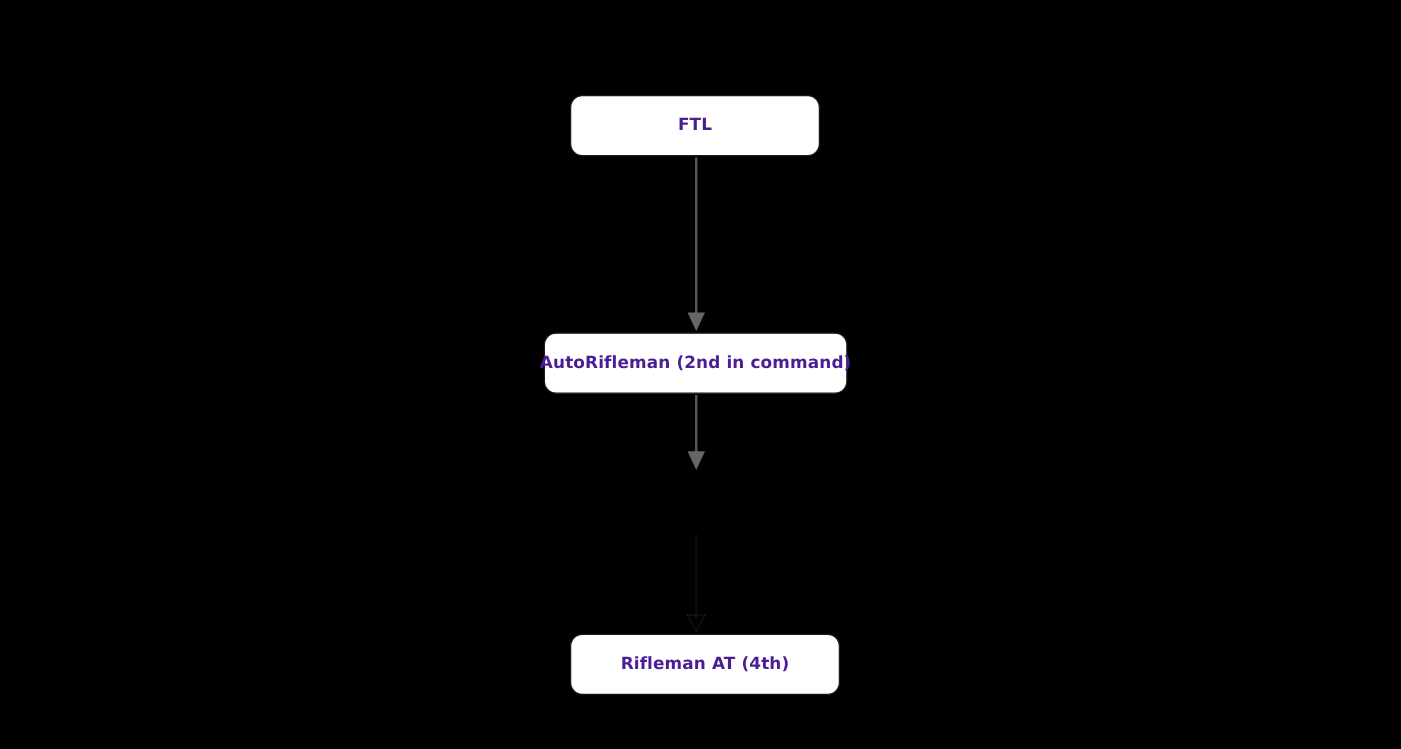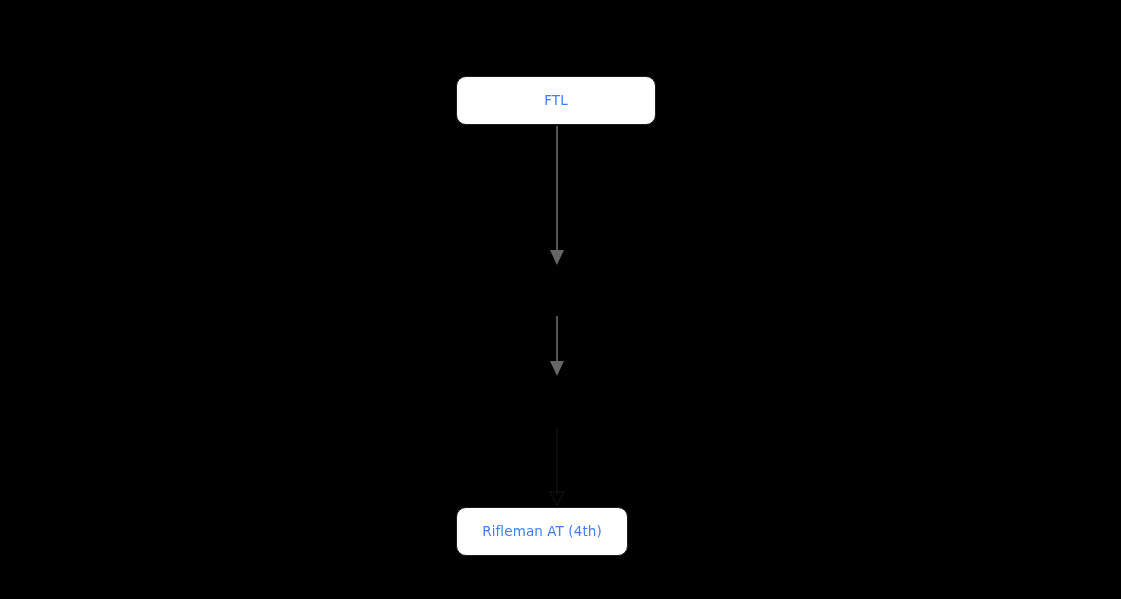--- a/index.html
+++ b/index.html
@@ -30,33 +30,33 @@
     border-radius: 10px;
     box-sizing: border-box;
     display: flex;
     align-items: center;
     justify-content: center;
     text-align: center;
   }
   .node-label {
     font-family: "DejaVu Sans", "Liberation Sans", sans-serif;
     font-size: 13.5px;
-    font-weight: normal;
-    color: #3b82f6;
+    font-weight: bold;
+    color: #4c1d95;
     letter-spacing: 0.1px;
     line-height: 1.1;
     white-space: nowrap;
     padding: 0 14px;
   }
 
   
   #node-ftl         { left: 456px; top: 76px;  width: 200px; height: 49px; }
   #node-autorifle   { left: 435px; top: 266px; width: 243px; height: 49px; }
   #node-asst        { left: 456px; top: 377px; width: 200px; height: 49px; }
-  #node-rifleman-at { left: 456px; top: 507px; width: 172px; height: 49px; }
+  #node-rifleman-at { left: 456px; top: 507px; width: 216px; height: 49px; }
 
   
   #edge-layer {
     position: absolute;
     left: 0;
     top: 0;
     width: 1121px;
     height: 599px;
     pointer-events: none;
   }
@@ -81,19 +81,22 @@
     <g>
       <line x1="557" y1="427" x2="557" y2="495" stroke="#0a0a0a" stroke-width="2"></line>
       <polygon points="557,505 550,492 564,492" fill="none" stroke="#2a2a2a" stroke-width="1" stroke-dasharray="1 1"></polygon>
     </g>
   </svg>
 
   <div class="node" id="node-ftl">
     <span class="node-label">FTL</span>
   </div>
 
+  <div class="node" id="node-autorifle">
+    <span class="node-label">AutoRifleman (2nd in command)</span>
+  </div>
 
 
   <div class="node" id="node-rifleman-at">
     <span class="node-label">Rifleman AT (4th)</span>
   </div>
 
 </div>
 
 </body></html>

